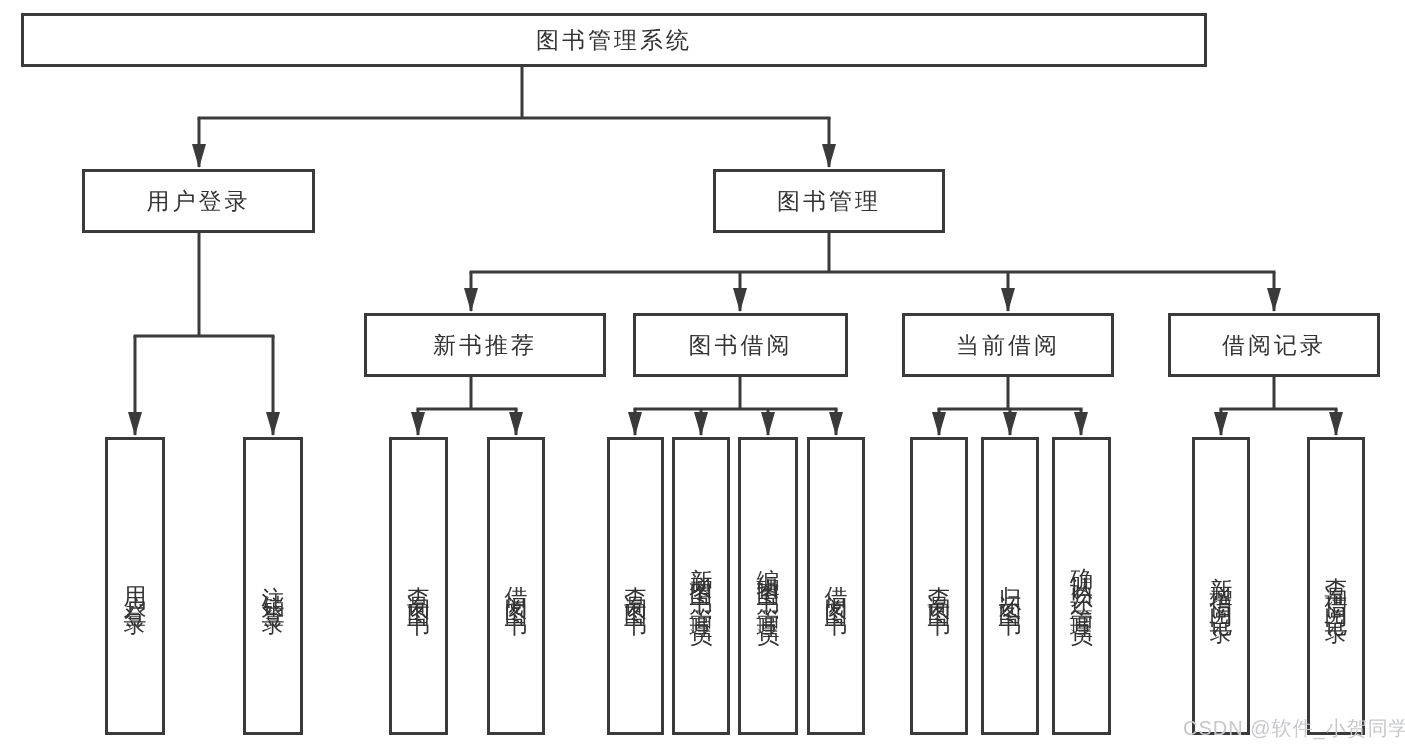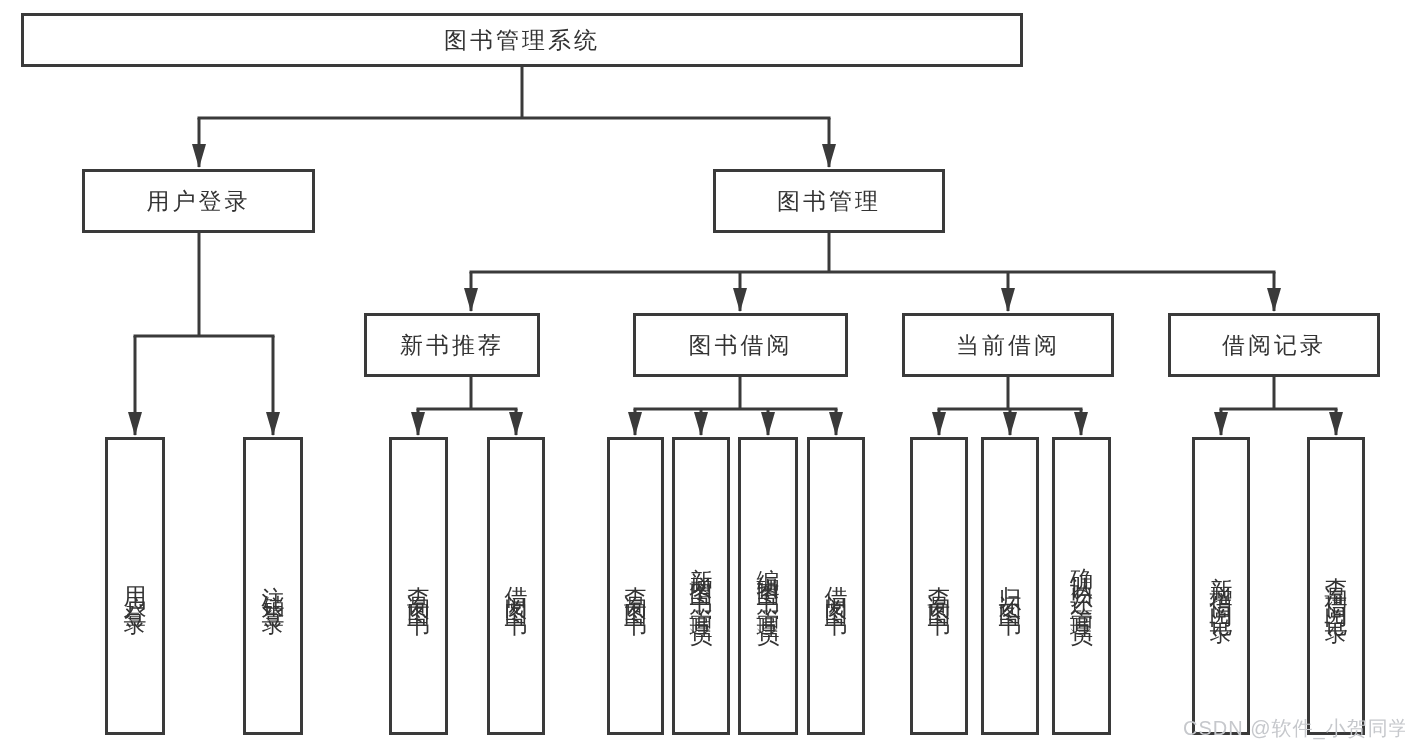--- a/index.html
+++ b/index.html
@@ -80,26 +80,26 @@
     <line x1="939" y1="409" x2="939" y2="435" marker-end="url(#ah)"></line>
     <line x1="1010" y1="409" x2="1010" y2="435" marker-end="url(#ah)"></line>
     <line x1="1081" y1="409" x2="1081" y2="435" marker-end="url(#ah)"></line>
 
     <line x1="1274" y1="374" x2="1274" y2="409"></line>
     <line class="sq" x1="1221" y1="409" x2="1336" y2="409"></line>
     <line x1="1221" y1="409" x2="1221" y2="435" marker-end="url(#ah)"></line>
     <line x1="1336" y1="409" x2="1336" y2="435" marker-end="url(#ah)"></line>
   </svg>
 
-  <div class="box hbox" style="left:21px;top:13px;width:1002px;height:54px">图书管理系统</div>
+  <div class="box hbox" style="left:21px;top:13px;width:1186px;height:54px">图书管理系统</div>
 
   <div class="box hbox" style="left:82px;top:169px;width:233px;height:64px">用户登录</div>
   <div class="box hbox" style="left:713px;top:169px;width:232px;height:64px">图书管理</div>
 
-  <div class="box hbox" style="left:364px;top:313px;width:176px;height:64px">新书推荐</div>
+  <div class="box hbox" style="left:364px;top:313px;width:242px;height:64px">新书推荐</div>
   <div class="box hbox" style="left:633px;top:313px;width:215px;height:64px">图书借阅</div>
   <div class="box hbox" style="left:902px;top:313px;width:212px;height:64px">当前借阅</div>
   <div class="box hbox" style="left:1168px;top:313px;width:212px;height:64px">借阅记录</div>
 
   <div class="box vbox" style="left:105px;top:437px;width:60px;height:298px">
     <span class="vtext v4">用户登录</span>
   </div>
   <div class="box vbox" style="left:243px;top:437px;width:60px;height:298px">
     <span class="vtext v4">注销登录</span>
   </div>

